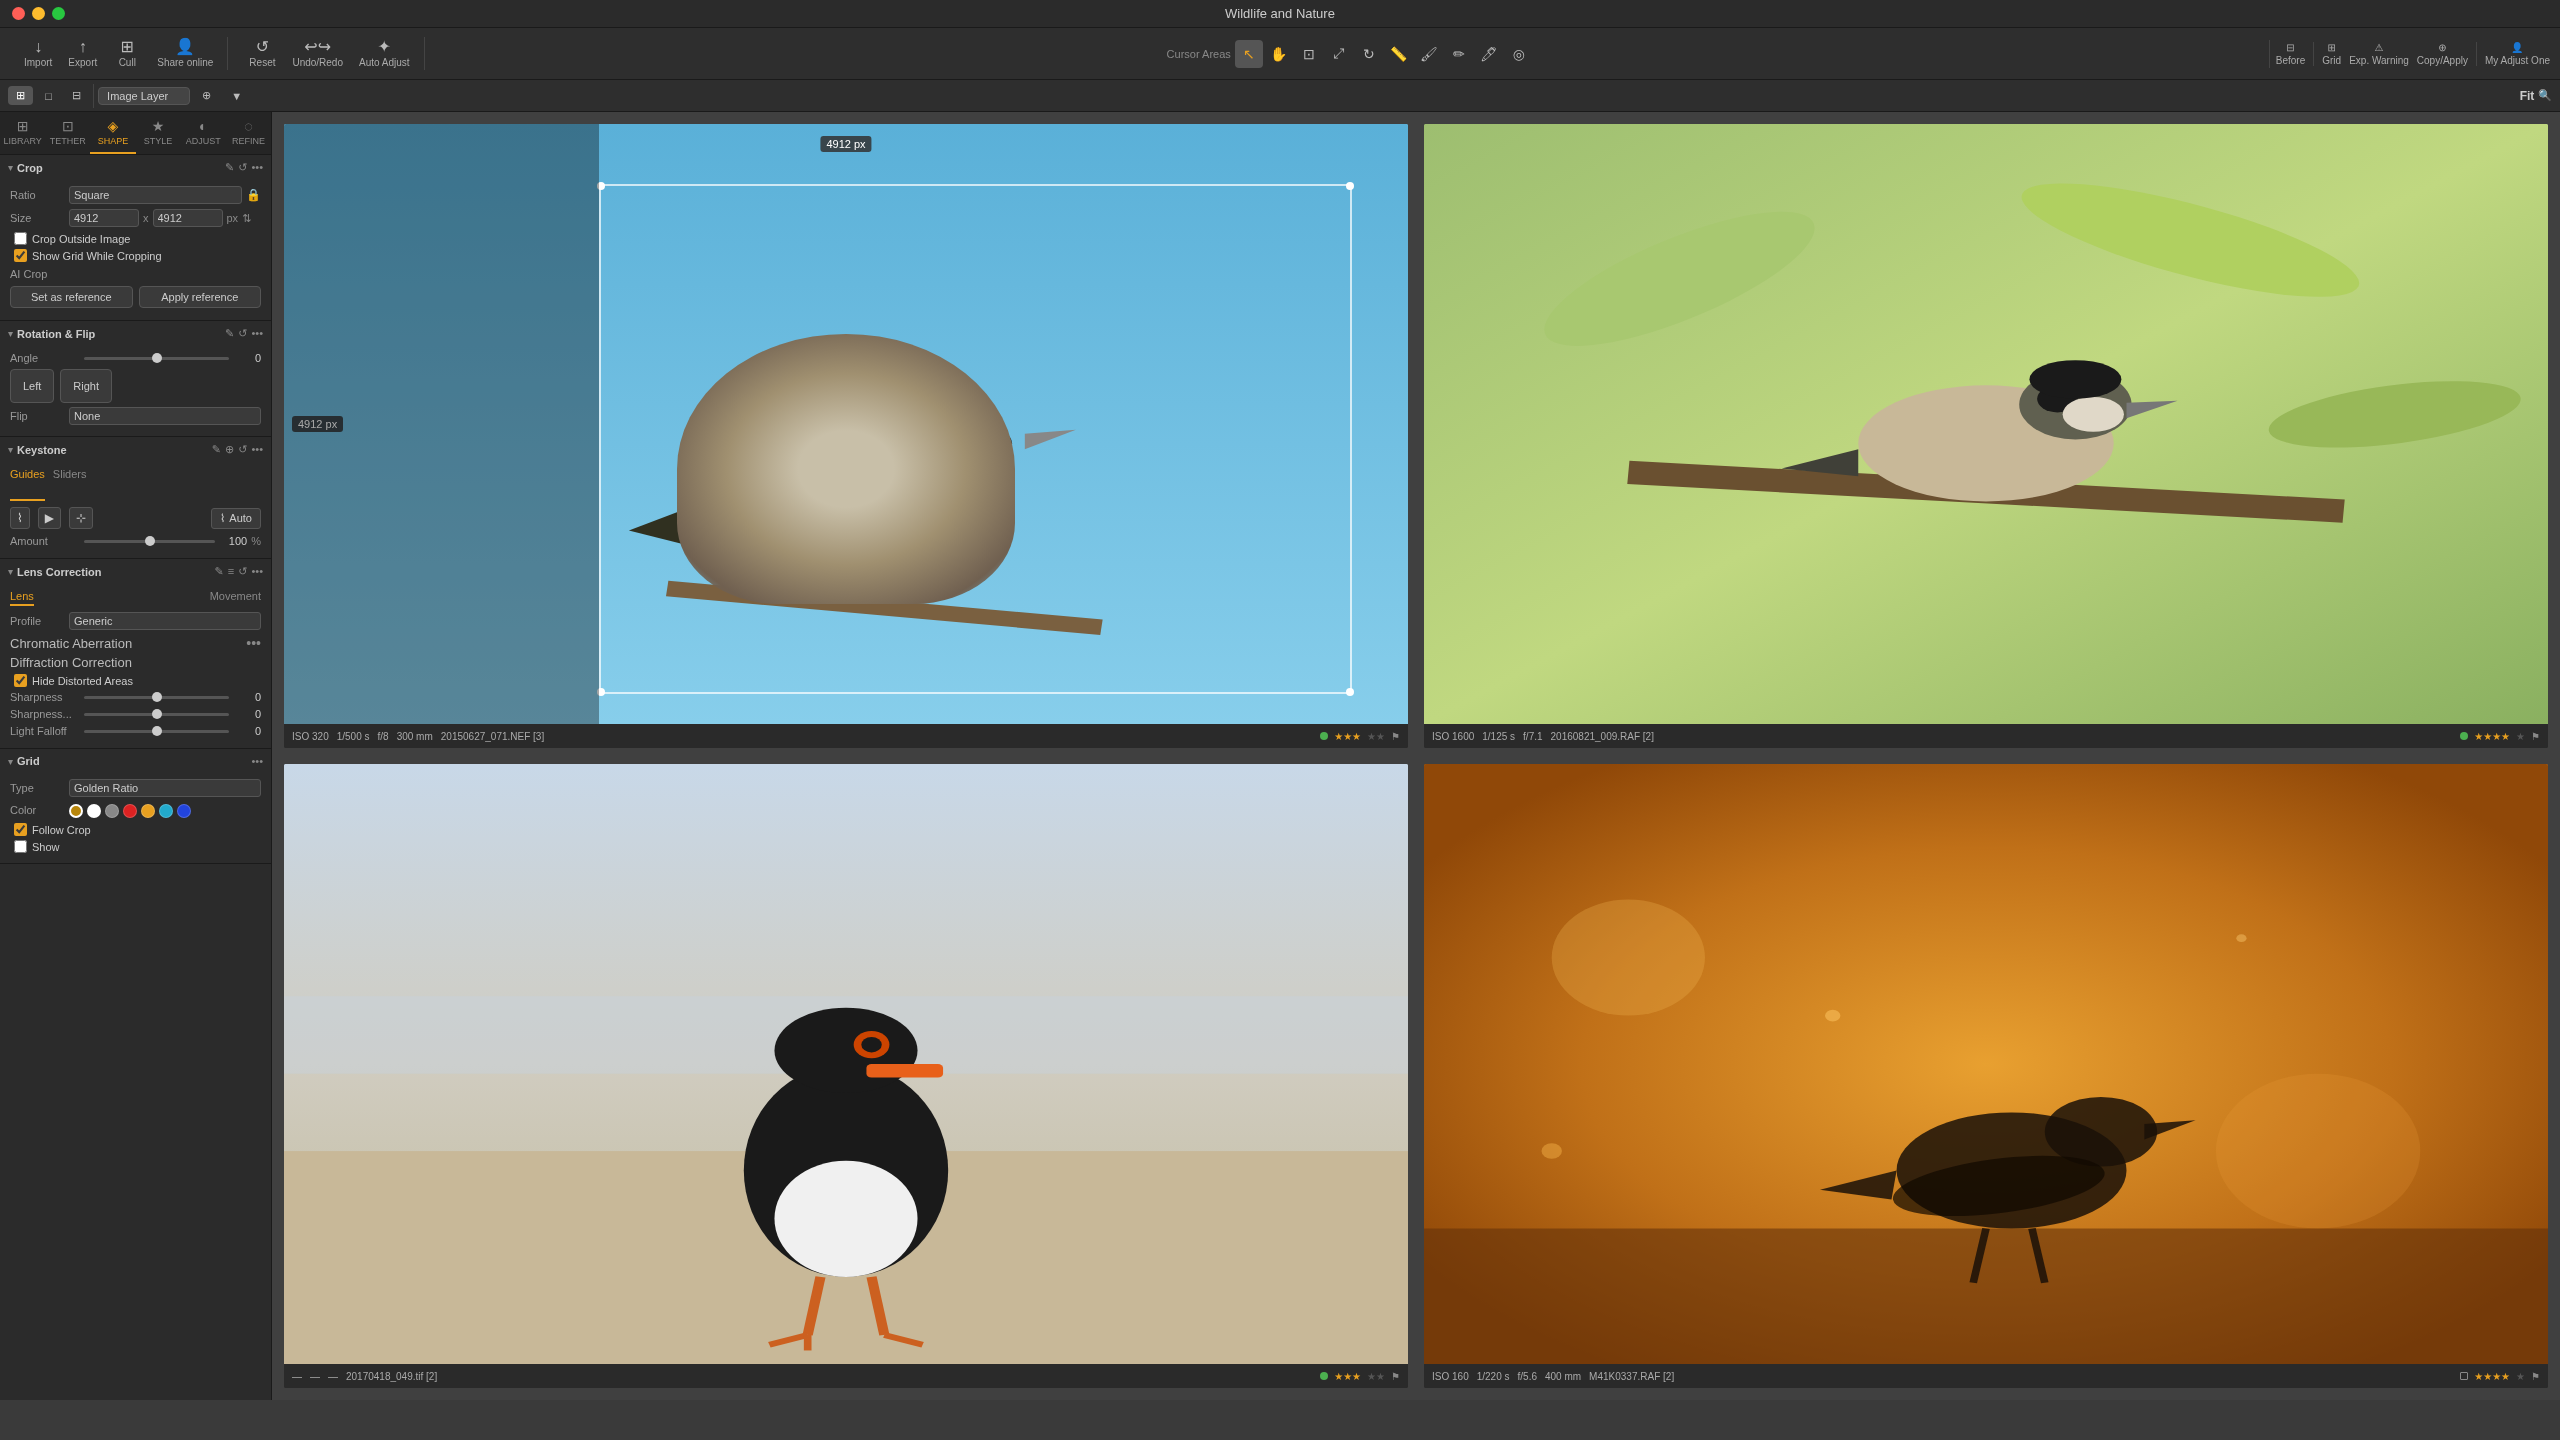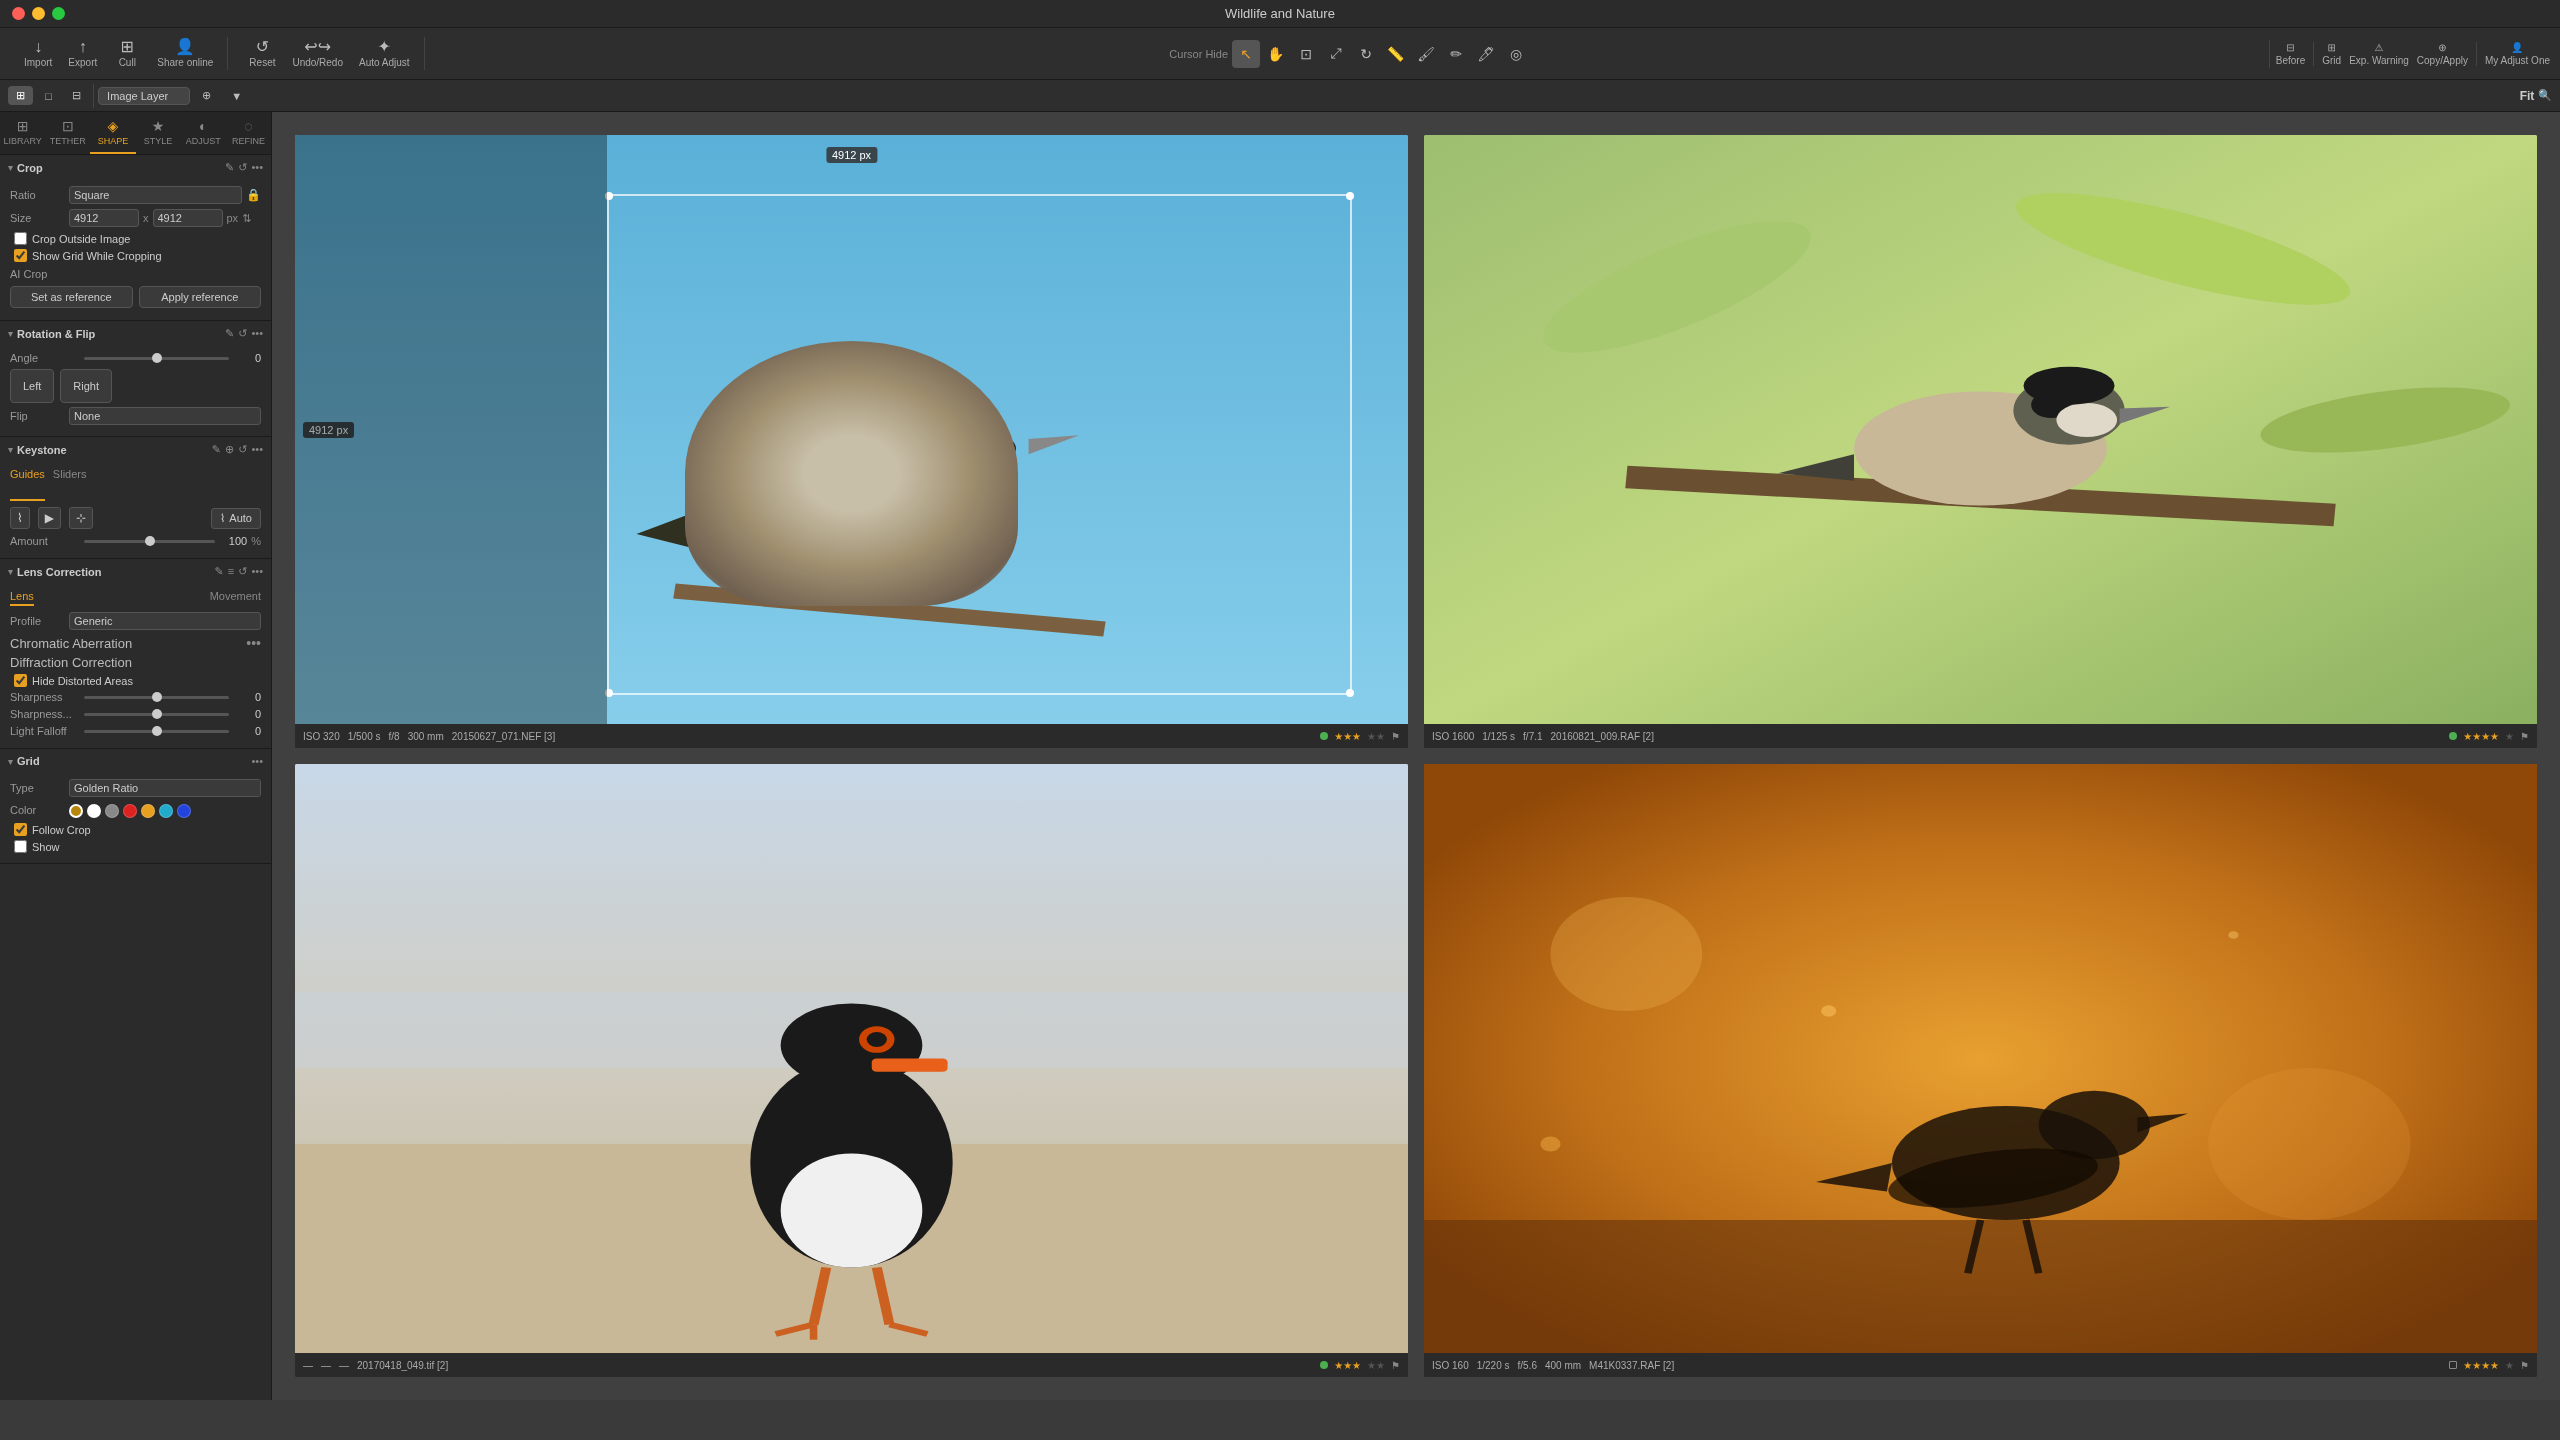--- a/index.html
+++ b/index.html
@@ -365,21 +365,21 @@
 
     
     .content-area {
       flex: 1;
       background: #404040;
       overflow: auto;
       display: grid;
       grid-template-columns: 1fr 1fr;
       grid-template-rows: 1fr 1fr;
       gap: 16px;
-      padding: 23px;
+      padding: 12px;
     }
 
     
     .photo-cell {
       position: relative;
       background: #2a2a2a;
       border-radius: 2px;
       overflow: hidden;
       display: flex;
       flex-direction: column;
@@ -532,21 +532,21 @@
       <span class="tb-icon">↩↪</span>
       <span class="tb-label">Undo/Redo</span>
     </div>
     <div class="tb-item">
       <span class="tb-icon">✦</span>
       <span class="tb-label">Auto Adjust</span>
     </div>
   </div>
 
   <div class="toolbar-group" style="flex:1; justify-content:center;">
-    <span class="tb-label" style="color:#888;">Cursor Hide</span>
+    <span class="tb-label" style="color:#888;">Cursor Areas</span>
     <div class="tb-icon-group">
       <div class="tb-tool-btn active">↖</div>
       <div class="tb-tool-btn">✋</div>
       <div class="tb-tool-btn">⊡</div>
       <div class="tb-tool-btn">⤢</div>
       <div class="tb-tool-btn">↻</div>
       <div class="tb-tool-btn">📏</div>
       <div class="tb-tool-btn">🖌</div>
       <div class="tb-tool-btn">✏</div>
       <div class="tb-tool-btn">🖊</div>

